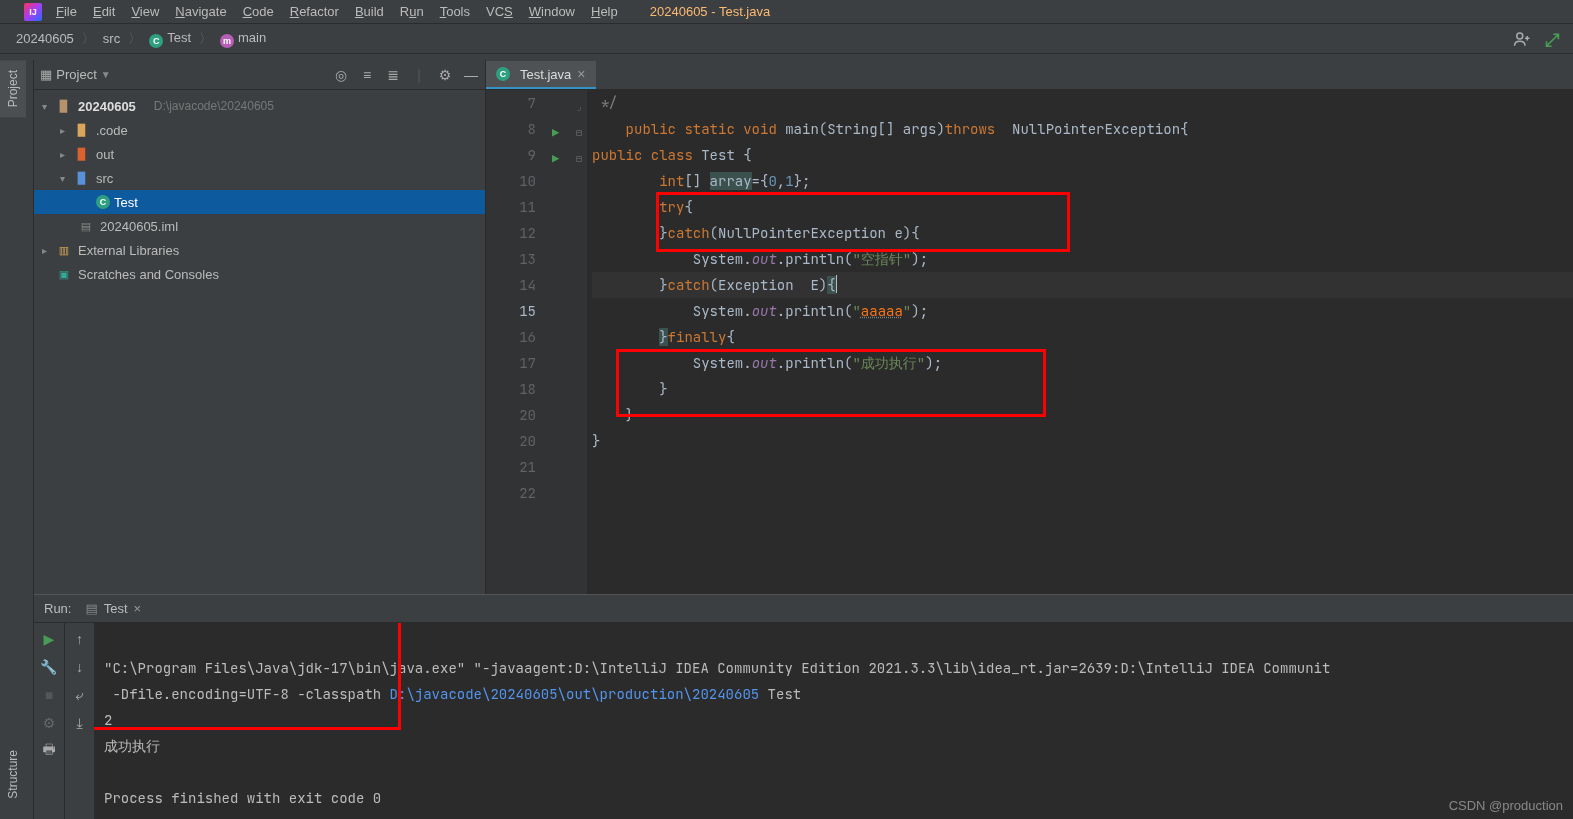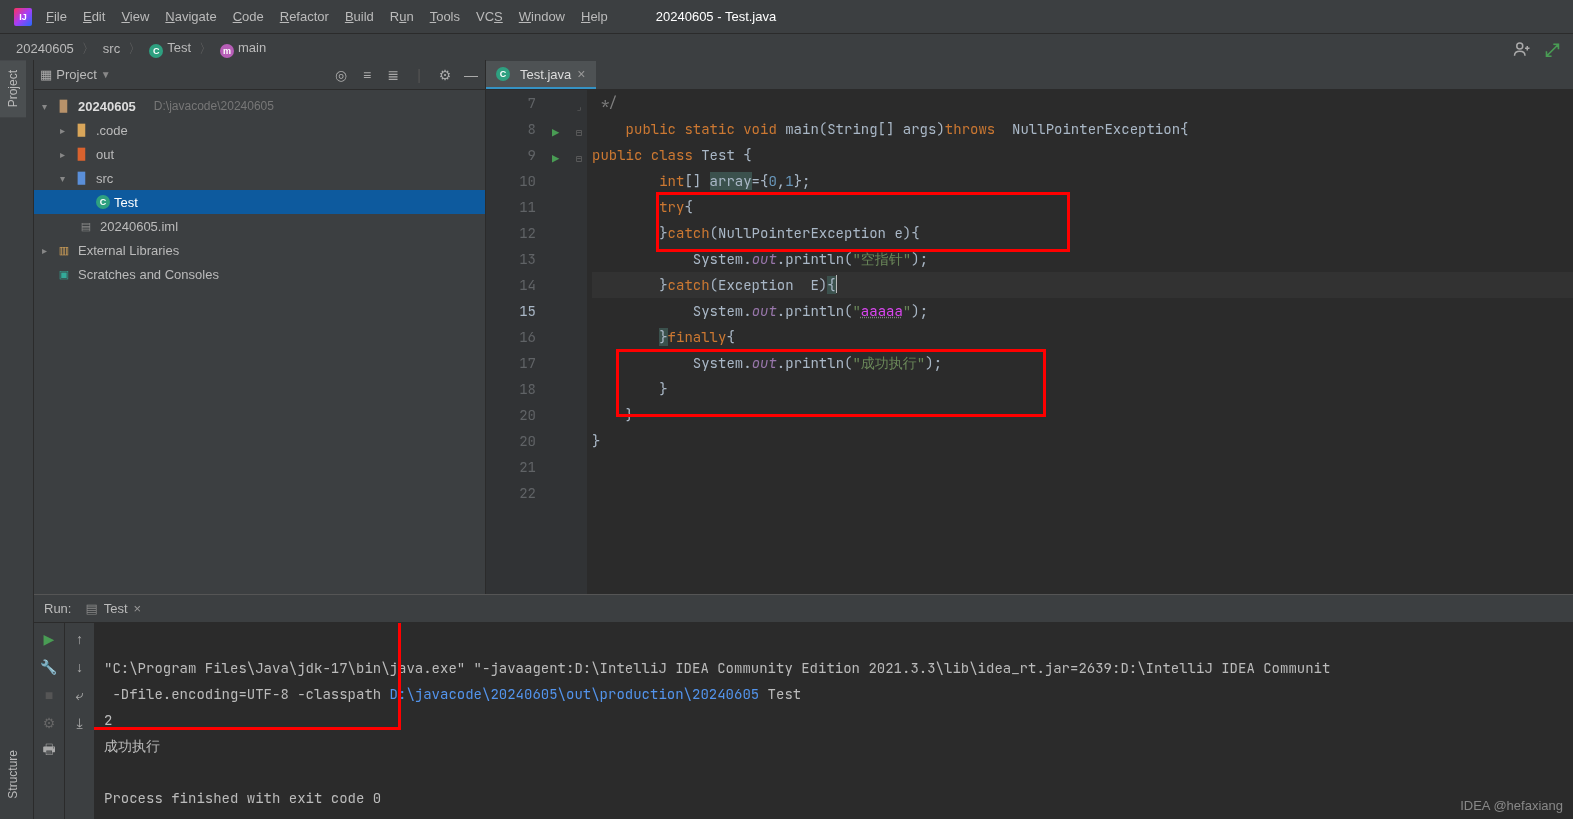--- a/index.html
+++ b/index.html
@@ -1,21 +1,21 @@
 <!DOCTYPE html>
 <html><head>
 <meta charset="utf-8">
 <style>
 * { margin:0; padding:0; box-sizing:border-box; }
 body { width:1573px; height:819px; background:#3c3f41; font-family:"Segoe UI",Arial,sans-serif; font-size:13px; color:#bbb; overflow:hidden; position:relative; }
-.menubar { height:34px; background:#3c3f41; display:flex; align-items:center; padding:0 10px; border-bottom:1px solid #2b2b2b; }
+.menubar { height:24px; background:#3c3f41; display:flex; align-items:center; padding:0 20px; border-bottom:1px solid #2b2b2b; }
 .app-logo { width:18px; height:18px; background:linear-gradient(135deg,#fe315d,#a63ef7,#246bfd); border-radius:2px; margin:0 6px 0 4px; display:flex; align-items:center; justify-content:center; color:#fff; font-size:9px; font-weight:bold; }
 .menu-item { padding:4px 8px; cursor:pointer; color:#bbb; }
 .menu-item u { text-decoration:underline; }
-.window-title { margin-left:40px; color:#ffffff; }
+.window-title { margin-left:24px; color:#fdba74; }
 .navbar { height:30px; background:#3c3f41; display:flex; align-items:center; padding:0 10px; border-bottom:1px solid #2b2b2b; }
 .crumb { color:#bbb; padding:2px 6px; }
 .crumb-sep { color:#666; margin:0 2px; }
 .crumb-icon { display:inline-block; width:14px; height:14px; border-radius:50%; margin-right:4px; vertical-align:-2px; }
 .ico-c { background:#2ea080; color:#fff; font-size:9px; font-weight:bold; text-align:center; line-height:14px; }
 .ico-m { background:#b75eb7; color:#fff; font-size:9px; font-weight:bold; text-align:center; line-height:14px; }
 .nav-right { margin-left:auto; display:flex; gap:14px; align-items:center; }
 .nav-icon { width:18px; height:18px; color:#9aa; }
 .sidestrip { position:absolute; left:0; top:60px; width:34px; bottom:0; background:#3c3f41; border-right:1px solid #2b2b2b; }
 .sidetab { writing-mode:vertical-rl; transform:rotate(180deg); padding:10px 6px; color:#bbb; cursor:pointer; font-size:12px; }
@@ -48,21 +48,21 @@
 .fold-mark { position:absolute; left:2px; color:#666; font-size:10px; }
 .code { flex:1; background:#2b2b2b; position:relative; padding-left:4px; }
 .ln { height:26px; white-space:pre; color:#a9b7c6; }
 .ln.current { background:#323232; }
 .kw { color:#cc7832; }
 .it { font-style:italic; color:#9876aa; }
 .str { color:#6a8759; }
 .num { color:#6897bb; }
 .com { color:#808080; }
 .id { color:#a9b7c6; }
-.warn { text-decoration:underline dotted #808080; color:#d946ef; }
+.warn { text-decoration:underline dotted #808080; color:#f97316; }
 .redbox { position:absolute; border:3px solid #ff0000; pointer-events:none; }
 .console-wrap { position:absolute; left:34px; right:0; bottom:0; height:225px; background:#2b2b2b; border-top:1px solid #555; }
 .run-header { height:28px; background:#3c3f41; display:flex; align-items:center; padding:0 10px; gap:8px; border-bottom:1px solid #2b2b2b; }
 .run-tab { display:flex; align-items:center; gap:6px; padding:2px 6px; }
 .run-body { display:flex; height:calc(100% - 28px); }
 .run-tools { width:30px; background:#3c3f41; display:flex; flex-direction:column; align-items:center; padding-top:6px; gap:8px; }
 .run-tools2 { width:30px; background:#3c3f41; display:flex; flex-direction:column; align-items:center; padding-top:6px; gap:8px; border-left:1px solid #2b2b2b; }
 .run-tool { width:20px; height:20px; color:#aaa; cursor:pointer; display:flex; align-items:center; justify-content:center; font-size:14px; }
 .run-tool.green { color:#499c54; }
 .console { flex:1; padding:6px 10px; font-family:"JetBrains Mono","Consolas",monospace; font-size:14px; line-height:26px; color:#bbb; overflow:hidden; white-space:pre; position:relative; }
@@ -263,13 +263,13 @@
 <span> -Dfile.encoding=UTF-8 -classpath </span><span class="link">D:\javacode\20240605\out\production\20240605</span><span> Test</span>
 <span>2</span>
 <span>成功执行</span>
 
 <span>Process finished with exit code 0</span>
       <div class="redbox2" style="left:-40px; top:-4px; width:347px; height:111px;"></div>
     </div>
   </div>
 </div>
 
-<div class="watermark">IDEA @hefaxiang</div>
+<div class="watermark">CSDN @production</div>
 
 </body></html>

